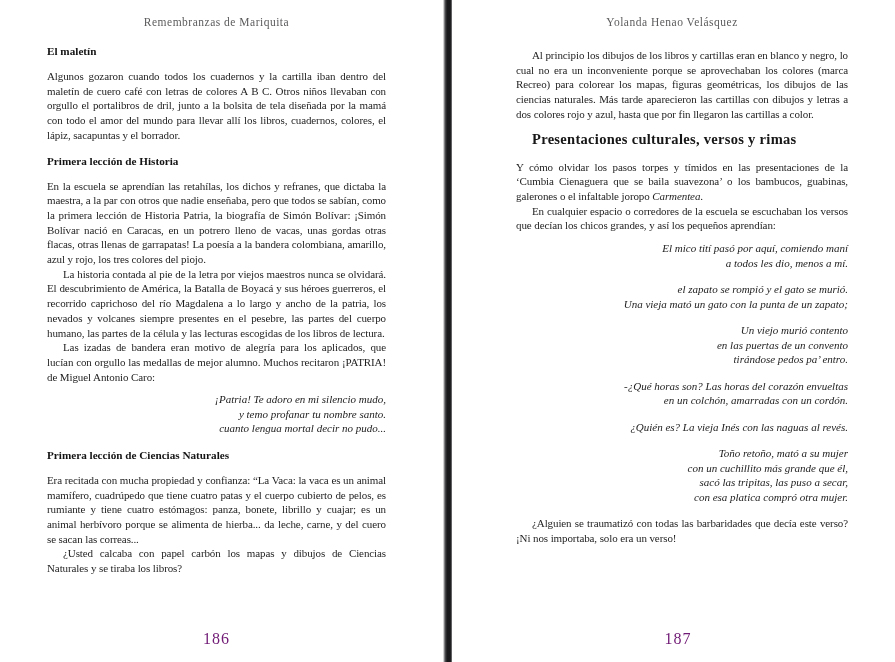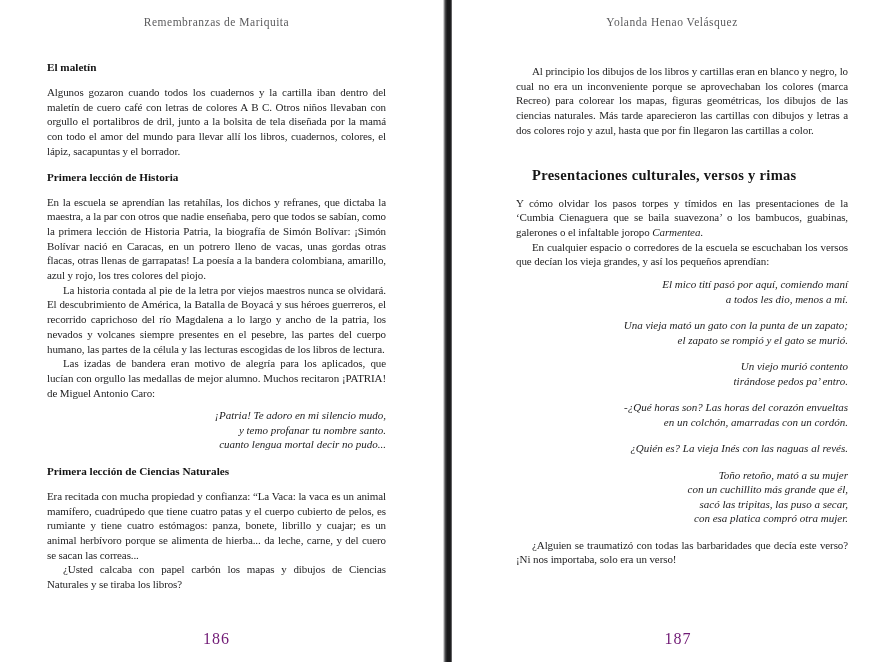--- a/index.html
+++ b/index.html
@@ -24,37 +24,37 @@
   .running-header {
     position: absolute; top: 15px; text-align: center;
     font-size: 11.5px; line-height: 14px; letter-spacing: 0.5px; color: #5b5b5d;
   }
   .page-left  .running-header { left: 47px; right: 57px; }
   .page-right .running-header { left: 56px; right: 59px; }
 
   .page-content { position: absolute; }
   .page-left  .page-content { top: 44px; left: 47px; right: 57px; }
   .page-right .page-content { top: 48px; left: 64px; right: 47px; }
-  .page-content > :first-child { margin-top: 16px; }
+  .page-content > :first-child { margin-top: 0; }
 
   .para {
     font-size: 11px; line-height: 14.7px; letter-spacing: -0.1px;
     text-align: justify; color: #1e1e1f;
   }
   .para.indent { text-indent: 16px; }
   .para .it { font-style: italic; }
 
   .sec-heading {
     font-size: 11.2px; line-height: 15px; font-weight: bold;
     margin: 11px 0 10px; color: #131313; letter-spacing: 0;
   }
   .chapter-heading {
     font-size: 14.5px; line-height: 18px; font-weight: bold;
     letter-spacing: 0.3px; color: #161616;
-    margin: 28px 0 12px 16px;
+    margin: 8px 0 12px 16px;
   }
   .verse {
     font-style: italic; text-align: right;
     font-size: 11px; line-height: 14.5px; color: #222223;
     margin: 8px 0 12px;
   }
   .page-number {
     position: absolute; bottom: 16px; text-align: center;
     font-size: 16px; line-height: 14px; letter-spacing: 1px; color: #701a75;
   }
@@ -88,31 +88,32 @@
   </section>
 
   <div class="gutter"></div>
 
   <section class="page page-right">
     <header class="running-header">Yolanda Henao Velásquez</header>
     <div class="page-content">
         <p class="para indent"><span>Al principio los dibujos de los libros y cartillas eran en blanco y negro, lo cual no era un inconveniente porque se aprovechaban los colores (marca Recreo) para colorear los mapas, figuras geométricas, los dibujos de las ciencias naturales. Más tarde aparecieron las cartillas con dibujos y letras a dos colores rojo y azul, hasta que por fin llegaron las cartillas a color.</span></p>
         <h2 class="chapter-heading">Presentaciones culturales, versos y rimas</h2>
         <p class="para"><span>Y cómo olvidar los pasos torpes y tímidos en las presentaciones de la ‘Cumbia Cienaguera que se baila suavezona’ o los bambucos, guabinas, galerones o el infaltable joropo </span><span class="it">Carmentea</span><span>.</span></p>
-        <p class="para indent"><span>En cualquier espacio o corredores de la escuela se escuchaban los versos que decían los vieja grandes, y así los pequeños aprendían:</span></p>
+        <p class="para indent"><span>En cualquier espacio o corredores de la escuela se escuchaban los versos que decían los chicos grandes, y así los pequeños aprendían:</span></p>
         <div class="verse">
           <div>El mico tití pasó por aquí, comiendo maní</div>
           <div>a todos les dio, menos a mí.</div>
         </div>
         <div class="verse">
+          <div>el zapato se rompió y el gato se murió.</div>
           <div>Una vieja mató un gato con la punta de un zapato;</div>
-          <div>el zapato se rompió y el gato se murió.</div>
         </div>
         <div class="verse">
           <div>Un viejo murió contento</div>
+          <div>en las puertas de un convento</div>
           <div>tirándose pedos pa’ entro.</div>
         </div>
         <div class="verse">
           <div>-¿Qué horas son? Las horas del corazón envueltas</div>
           <div>en un colchón, amarradas con un cordón.</div>
         </div>
         <div class="verse">
           <div>¿Quién es? La vieja Inés con las naguas al revés.</div>
         </div>
         <div class="verse">

